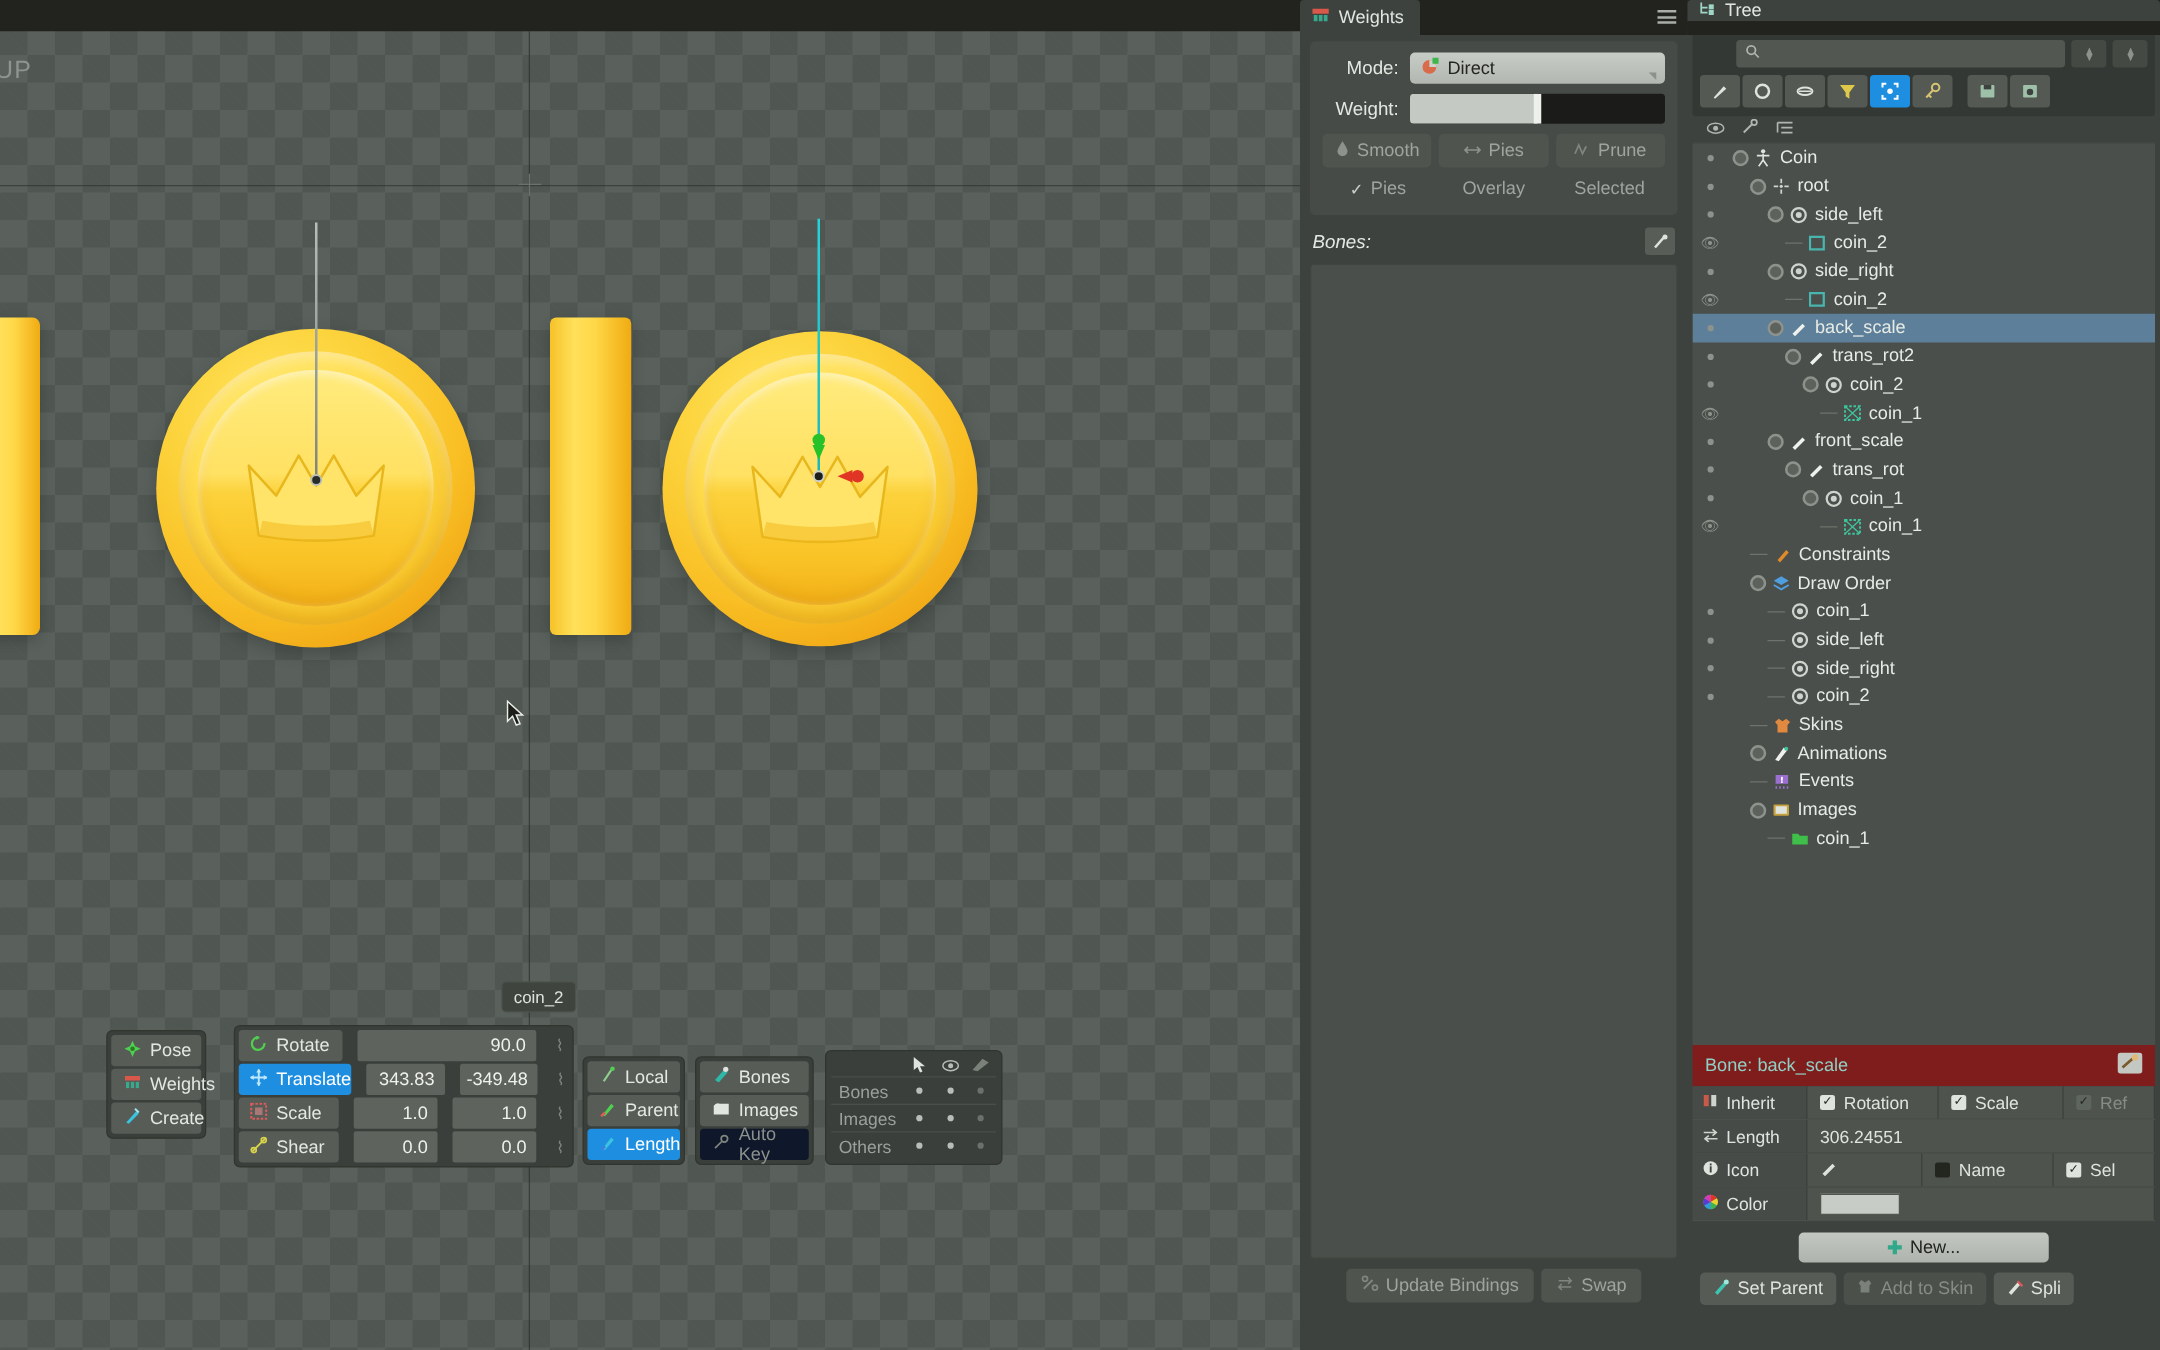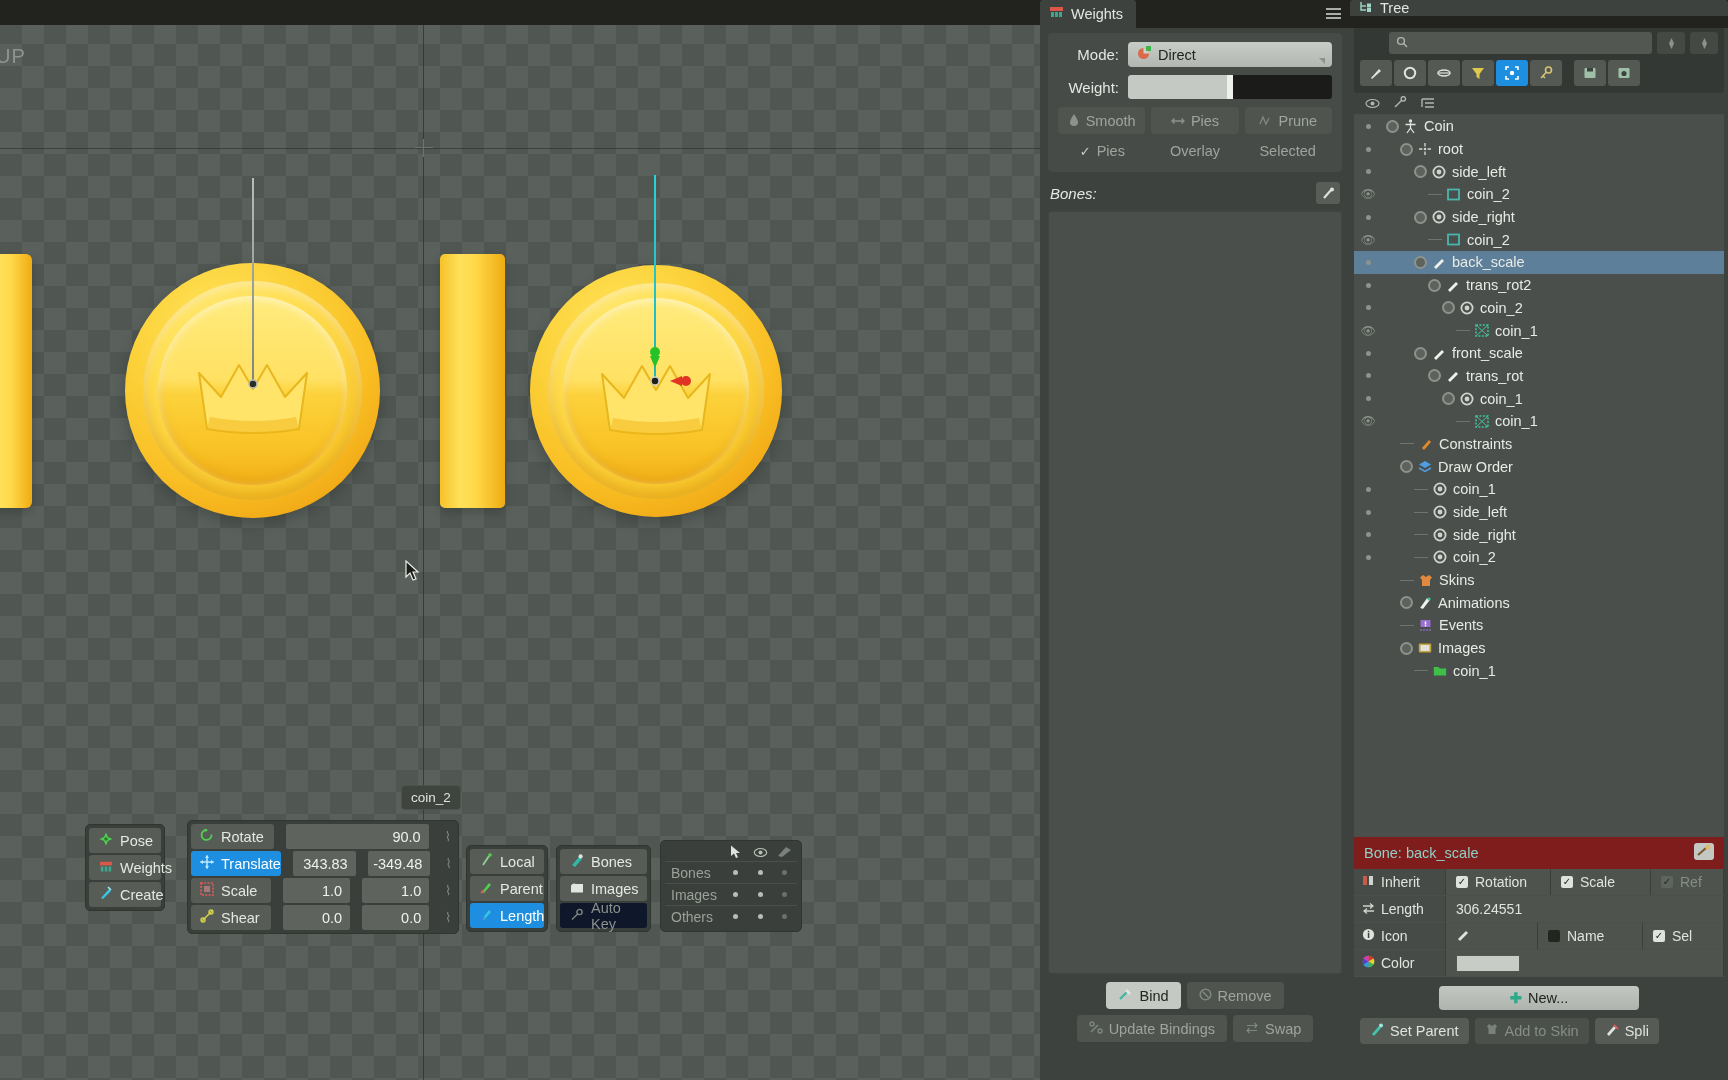--- a/index.html
+++ b/index.html
@@ -611,36 +611,20 @@
         <div class="sq-btn">
           <svg width="13" height="13" viewBox="0 0 13 13">
             <path d="M2 11 L9 3" stroke="#dfe3de" stroke-width="2"></path>
             <circle cx="10" cy="2.5" r="2" fill="#dfe3de"></circle>
           </svg>
         </div>
       </div>
       <div class="bones-list"></div>
 
       <div class="bottom-btns">
-        <div class="btn-row" id="weights-actions-1" style="justify-content:center;">
-            <div class="wbtn" style="flex: 0 0 auto; padding: 0px 12px; background: rgb(197, 201, 195); color: rgb(35, 37, 31);">
-              <span><svg width="15" height="14" viewBox="0 0 15 14">
-                  <path d="M2 12 L10 4" stroke="#3fb6a0" stroke-width="2.3"></path>
-                  <path d="M9 2 L13 6 L11 8 L7 4 Z" fill="#dfe3de"></path>
-                </svg></span>
-              <span>Bind</span>
-            </div>
-            <div class="wbtn" style="flex: 0 0 auto; padding: 0px 12px;">
-              <span><svg width="13" height="13" viewBox="0 0 13 13">
-                  <circle cx="6.5" cy="6.5" r="5.3" fill="none" stroke="#7f857f" stroke-width="1.6"></circle>
-                  <path d="M3.5 3.5 L9.5 9.5" stroke="#7f857f" stroke-width="1.6"></path>
-                </svg></span>
-              <span>Remove</span>
-            </div>
-          </div>
         <div class="btn-row" id="weights-actions-2" style="justify-content:center; margin-bottom:0;">
             <div class="wbtn" style="flex: 0 0 auto; padding: 0px 12px;">
               <span><svg width="14" height="13" viewBox="0 0 14 13">
                   <path d="M2 11 L9 4" stroke="#7f857f" stroke-width="1.6"></path>
                   <circle cx="3" cy="3" r="2" fill="none" stroke="#7f857f" stroke-width="1.4"></circle>
                   <circle cx="11" cy="10" r="2" fill="none" stroke="#7f857f" stroke-width="1.4"></circle>
                 </svg></span>
               <span>Update Bindings</span>
             </div>
             <div class="wbtn" style="flex: 0 0 auto; padding: 0px 12px;">

